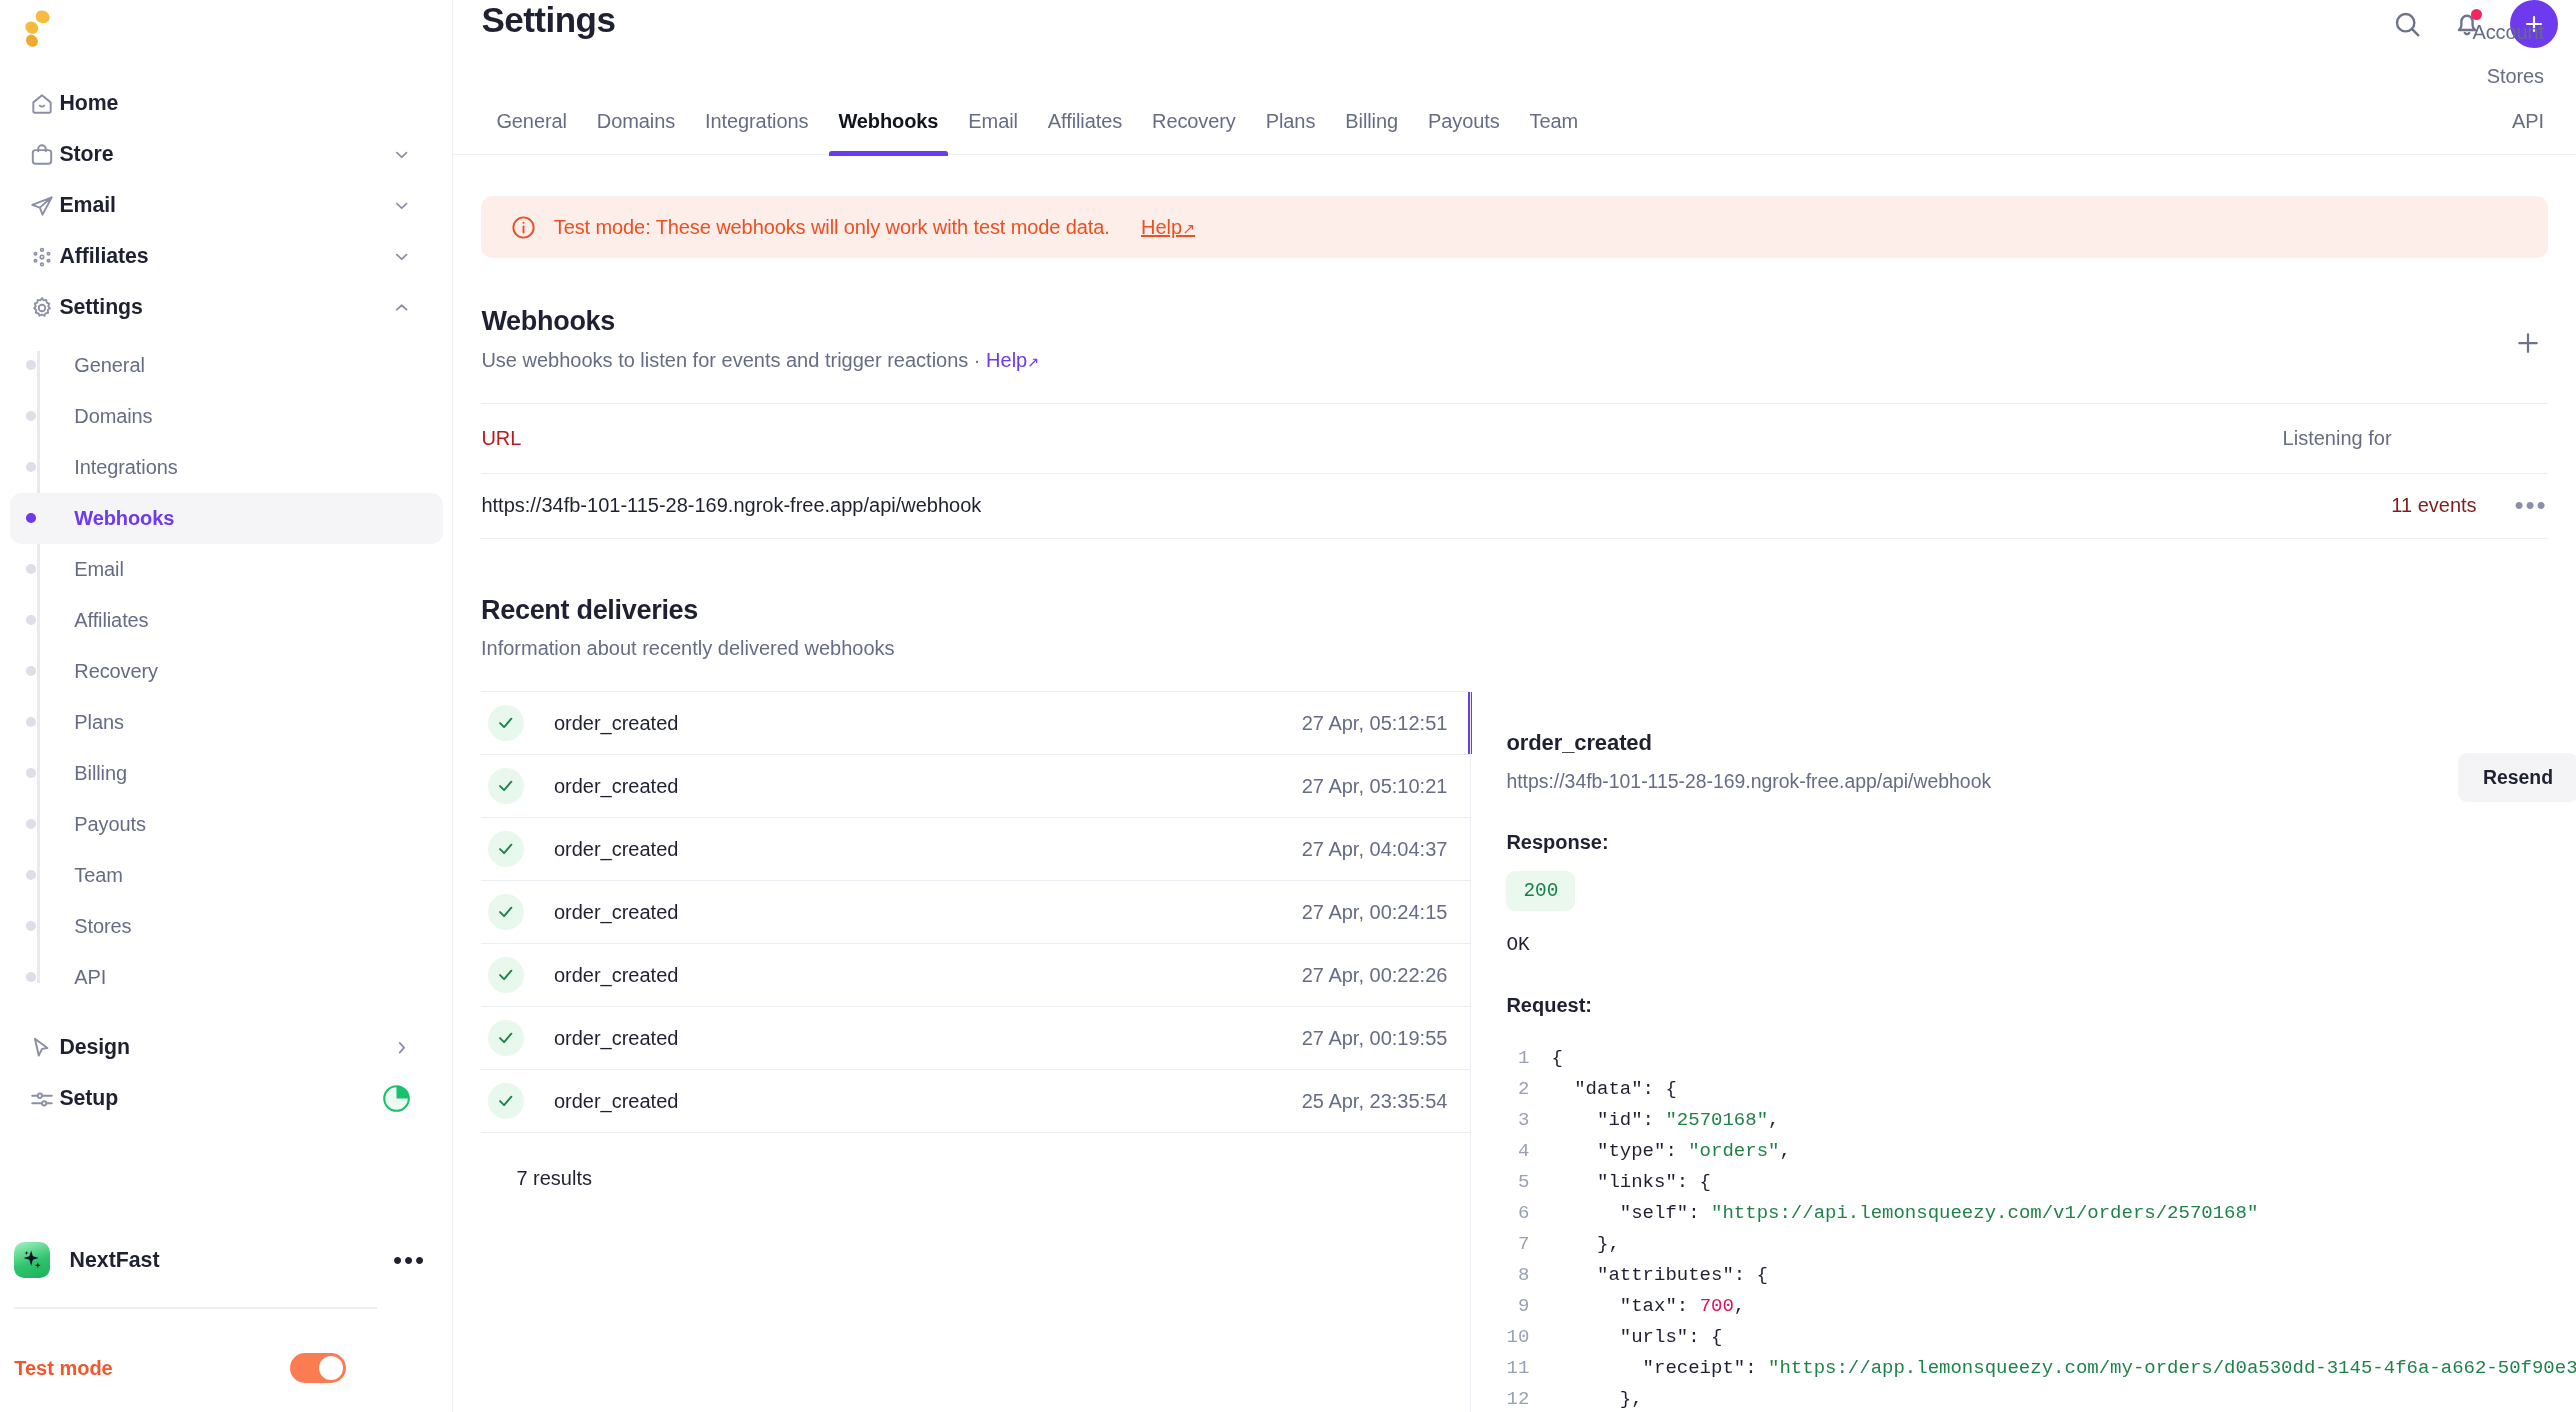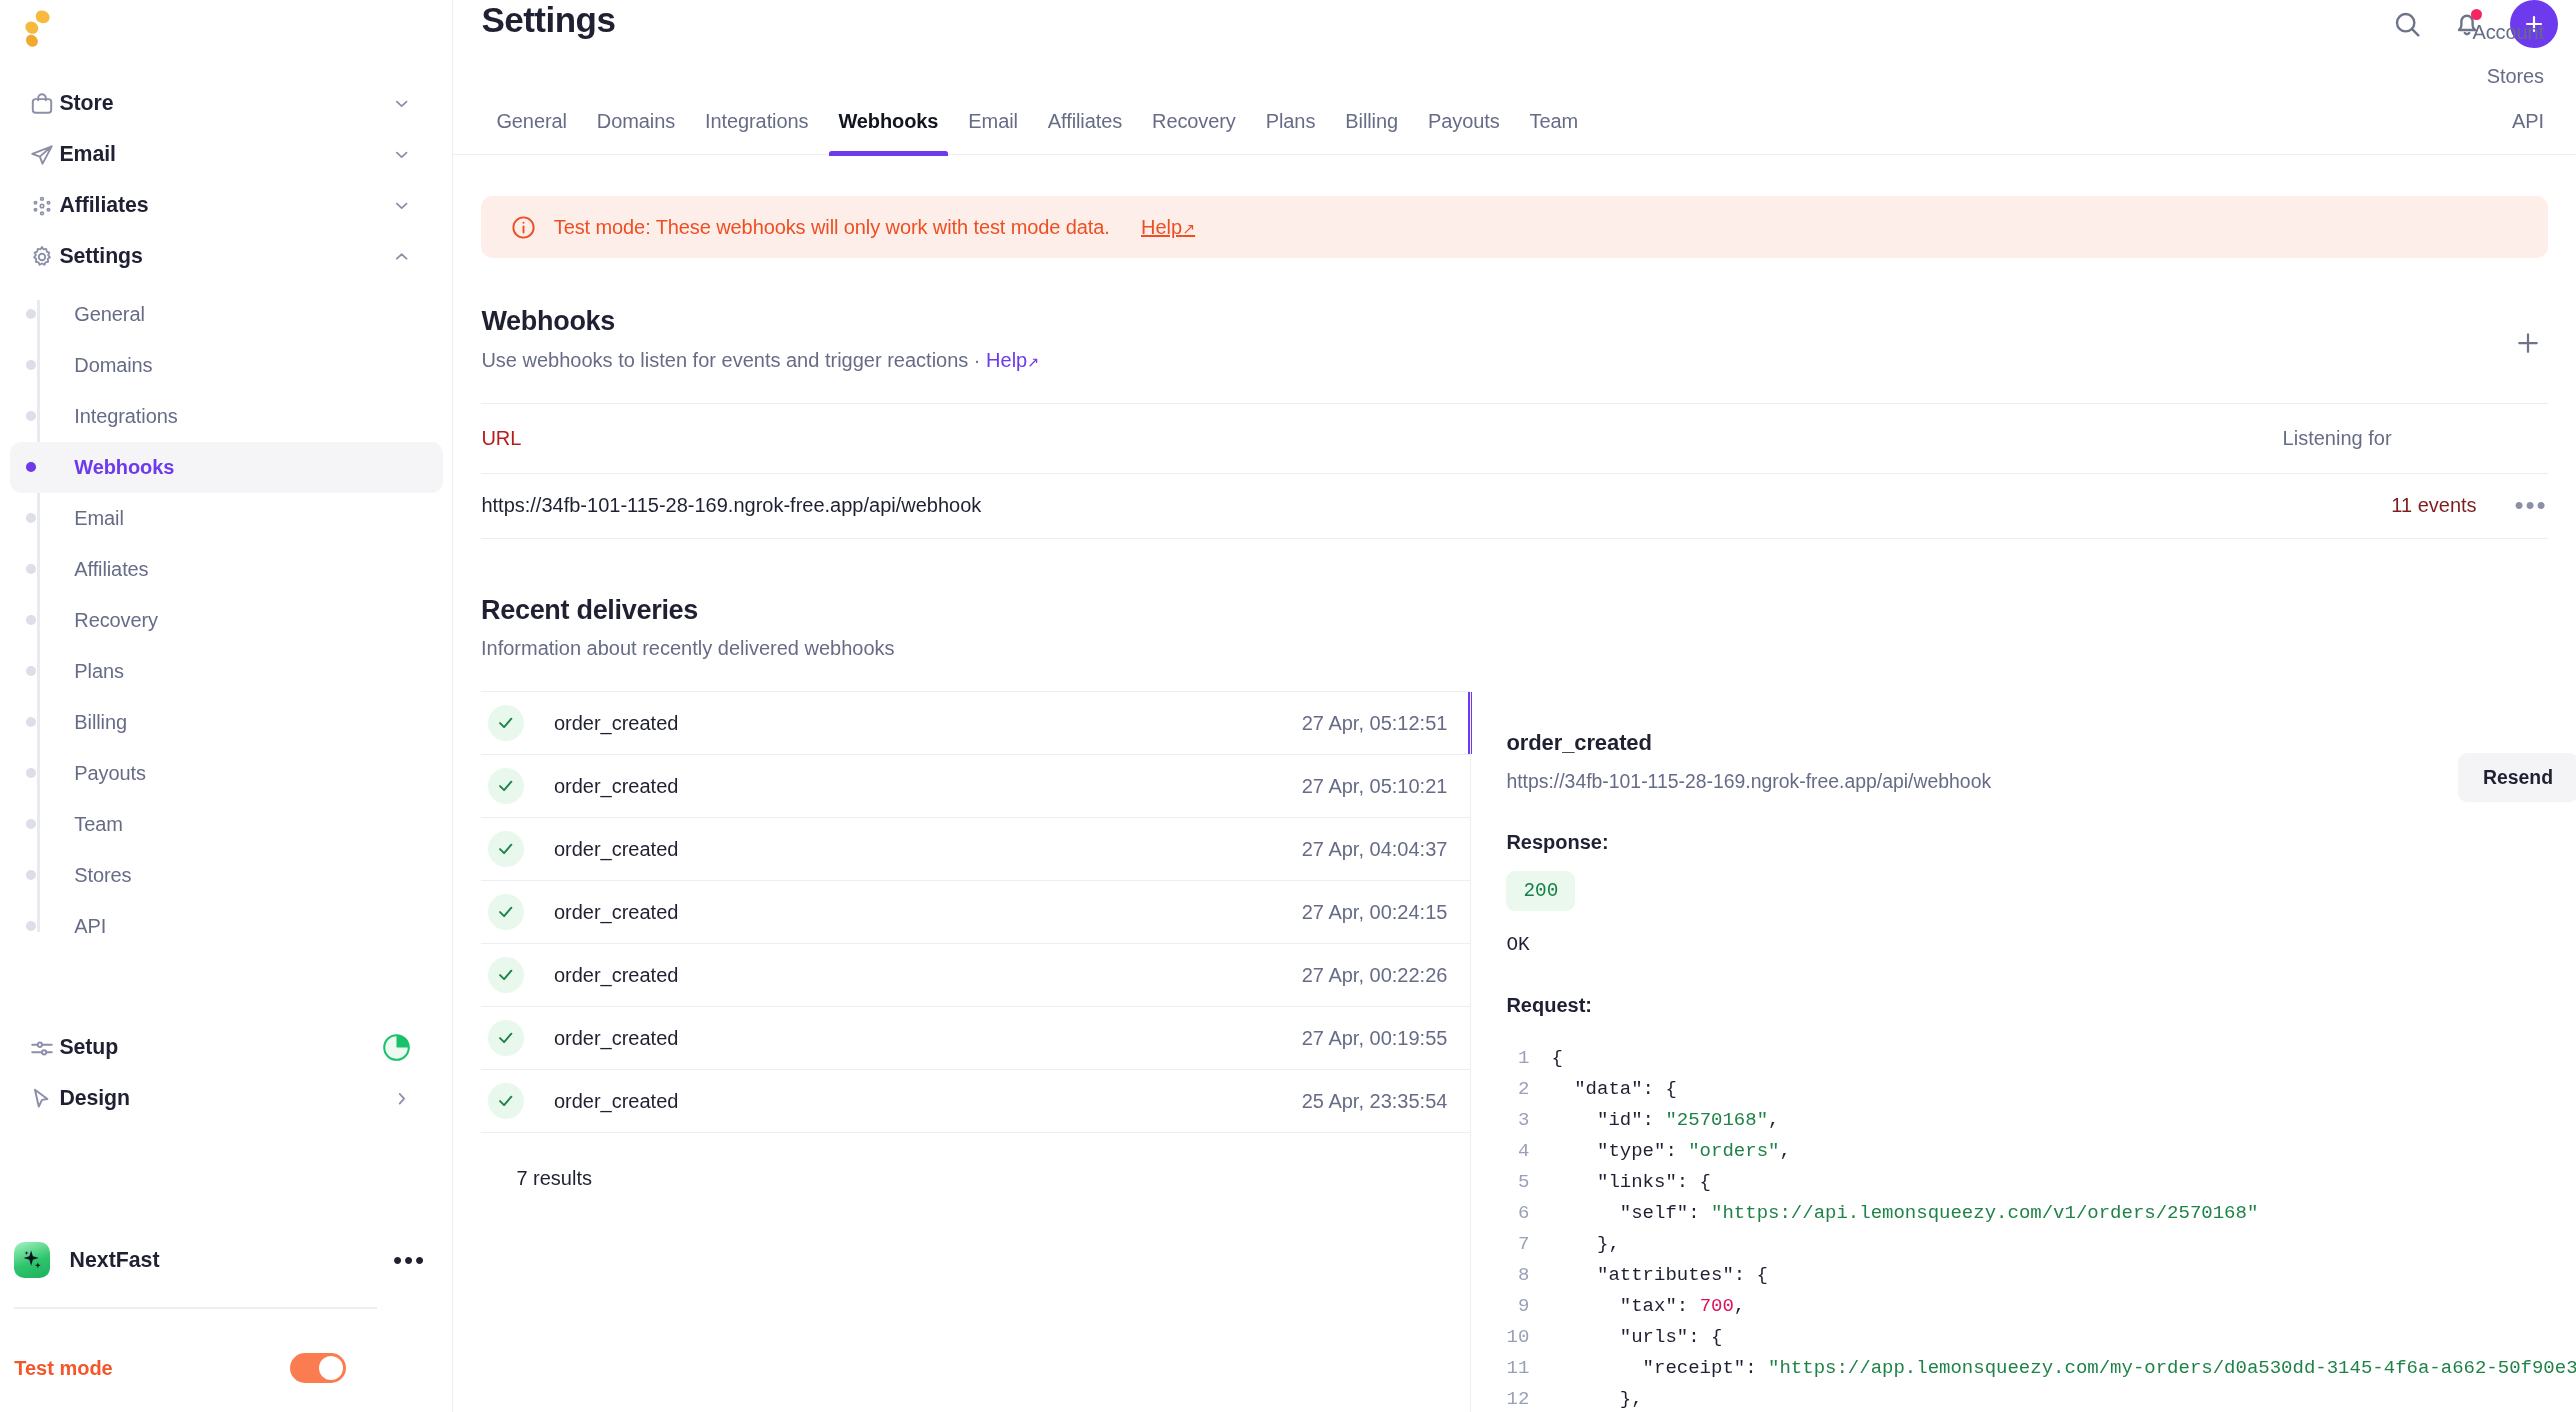--- a/index.html
+++ b/index.html
@@ -175,20 +175,29 @@
     <div class="brand-logo">
       <svg viewBox="0 0 40 40" width="58" height="58" aria-hidden="true">
         <path d="M20.5 4.5c3.5 .3 5.8 2.6 5.4 5.3-.4 2.7-3.4 4.2-6.4 3-2.6-1-3.6-3.4-2.9-5.6.5-1.7 2-2.8 3.9-2.7z" fill="#f7b93e"></path>
         <path d="M15.2 12.6c2.8 1.4 3.7 4.2 2.3 6.3-1.5 2.2-4.9 2.3-7-.1-1.8-2-1.6-4.7.3-6 1.3-.9 3-1 4.4-.2z" fill="#f7b93e"></path>
         <path d="M16.1 22.4c2.3 2 2.3 4.9.3 6.4-2 1.5-5.1.6-6.3-2-1-2.3-.1-4.7 1.9-5.4 1.4-.5 2.9-.1 4.1 1z" fill="#f0a92e"></path>
       </svg>
     </div>
 
     <nav class="nav-primary">
 
+      <div class="nav-item">
+        <span class="nic">
+          <svg width="26" height="26" viewBox="0 0 24 24" fill="none" stroke="#8b8fa8" stroke-width="1.8" stroke-linecap="round" stroke-linejoin="round">
+            <path d="M4 10.5 12 4l8 6.5V19a1 1 0 0 1-1 1H5a1 1 0 0 1-1-1z"></path>
+              <path d="M10 13.5a2.6 2.6 0 0 0 4 0"></path>
+          </svg>
+        </span>
+        <span class="nlabel">Home</span>
+      </div>
 
       <div class="nav-item">
         <span class="nic">
           <svg width="26" height="26" viewBox="0 0 24 24" fill="none" stroke="#8b8fa8" stroke-width="1.8" stroke-linecap="round" stroke-linejoin="round">
             <rect x="3.5" y="7.5" width="17" height="12.5" rx="2.5"></rect>
               <path d="M8.5 8.5V6.5a3.5 3.5 0 0 1 7 0v2"></path>
           </svg>
         </span>
         <span class="nlabel">Store</span>
         <span class="chev">
@@ -301,46 +310,46 @@
         <div class="sub-item">
           <span class="dot"></span>
           <span class="slabel">API</span>
         </div>
       </div>
     </nav>
 
     <nav class="nav-secondary">
       <div class="nav-item">
         <span class="nic">
+          <svg width="26" height="26" viewBox="0 0 24 24" fill="none" stroke="#8b8fa8" stroke-width="1.8" stroke-linecap="round" stroke-linejoin="round">
+            <path d="M5.5 3.5 17 12l-5 .8L9 19z"></path>
+          </svg>
+        </span>
+        <span class="nlabel">Design</span>
+        <span class="chev">
+          <svg width="19.4" height="19.4" viewBox="0 0 24 24" fill="none" stroke="#8b8fa8" stroke-width="2.2" stroke-linecap="round" stroke-linejoin="round">
+              <path d="M9.5 6 15 12l-5.5 6"></path>
+            </svg>
+        </span>
+      </div>
+      <div class="nav-item">
+        <span class="nic">
           <svg width="26" height="26" viewBox="0 0 24 24" fill="none" stroke="#8b8fa8" stroke-width="1.8" stroke-linecap="round">
             <path d="M3 9h5M12 9h9"></path>
               <circle cx="10" cy="9" r="2"></circle>
             <path d="M3 16h9M16 16h5"></path>
               <circle cx="14" cy="16" r="2"></circle>
           </svg>
         </span>
         <span class="nlabel">Setup</span>
         <span class="pie-badge">
           <svg width="31" height="31" viewBox="0 0 24 24">
             <circle cx="12" cy="12" r="9.5" fill="#edfaf2" stroke="#18c26a" stroke-width="1.6"></circle>
             <path d="M12 12 L12 2.5 A9.5 9.5 0 0 1 21.5 12 Z" fill="#18c26a"></path>
           </svg>
-        </span>
-      </div>
-      <div class="nav-item">
-        <span class="nic">
-          <svg width="26" height="26" viewBox="0 0 24 24" fill="none" stroke="#8b8fa8" stroke-width="1.8" stroke-linecap="round" stroke-linejoin="round">
-            <path d="M5.5 3.5 17 12l-5 .8L9 19z"></path>
-          </svg>
-        </span>
-        <span class="nlabel">Design</span>
-        <span class="chev">
-          <svg width="19.4" height="19.4" viewBox="0 0 24 24" fill="none" stroke="#8b8fa8" stroke-width="2.2" stroke-linecap="round" stroke-linejoin="round">
-              <path d="M9.5 6 15 12l-5.5 6"></path>
-            </svg>
         </span>
       </div>
     </nav>
 
     <div class="store-row">
       <span class="store-avatar">
         <svg width="26" height="26" viewBox="0 0 24 24" fill="#0f1420">
           <path d="M11.2 3.2 12.8 8.6 18.2 10.2 12.8 11.8 11.2 17.2 9.6 11.8 4.2 10.2 9.6 8.6z"></path>
           <path d="M17.4 14.2l.7 2 2 .7-2 .7-.7 2-.7-2-2-.7 2-.7z"></path>
           <path d="M7 3.6l.5 1.4 1.4.5-1.4.5L7 7.4l-.5-1.4L5.1 5.5l1.4-.5z"></path>

